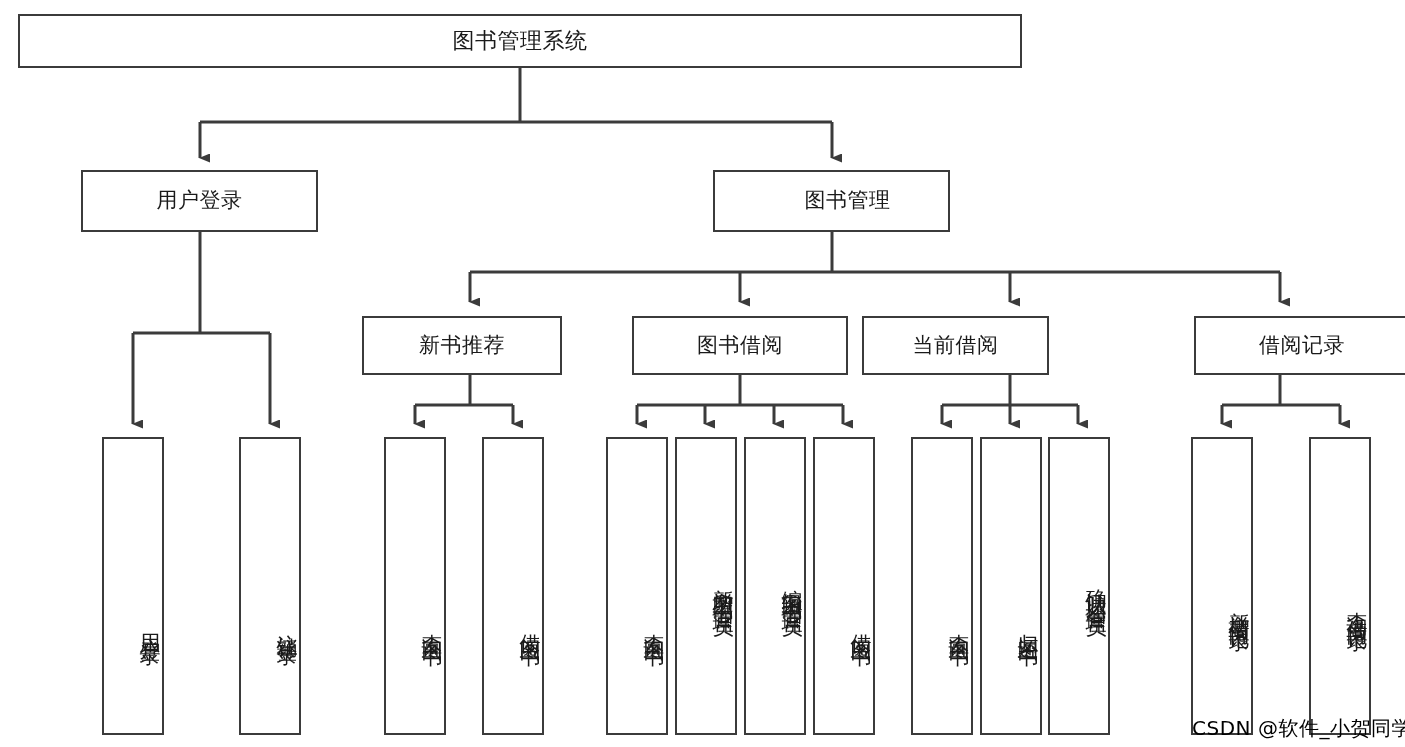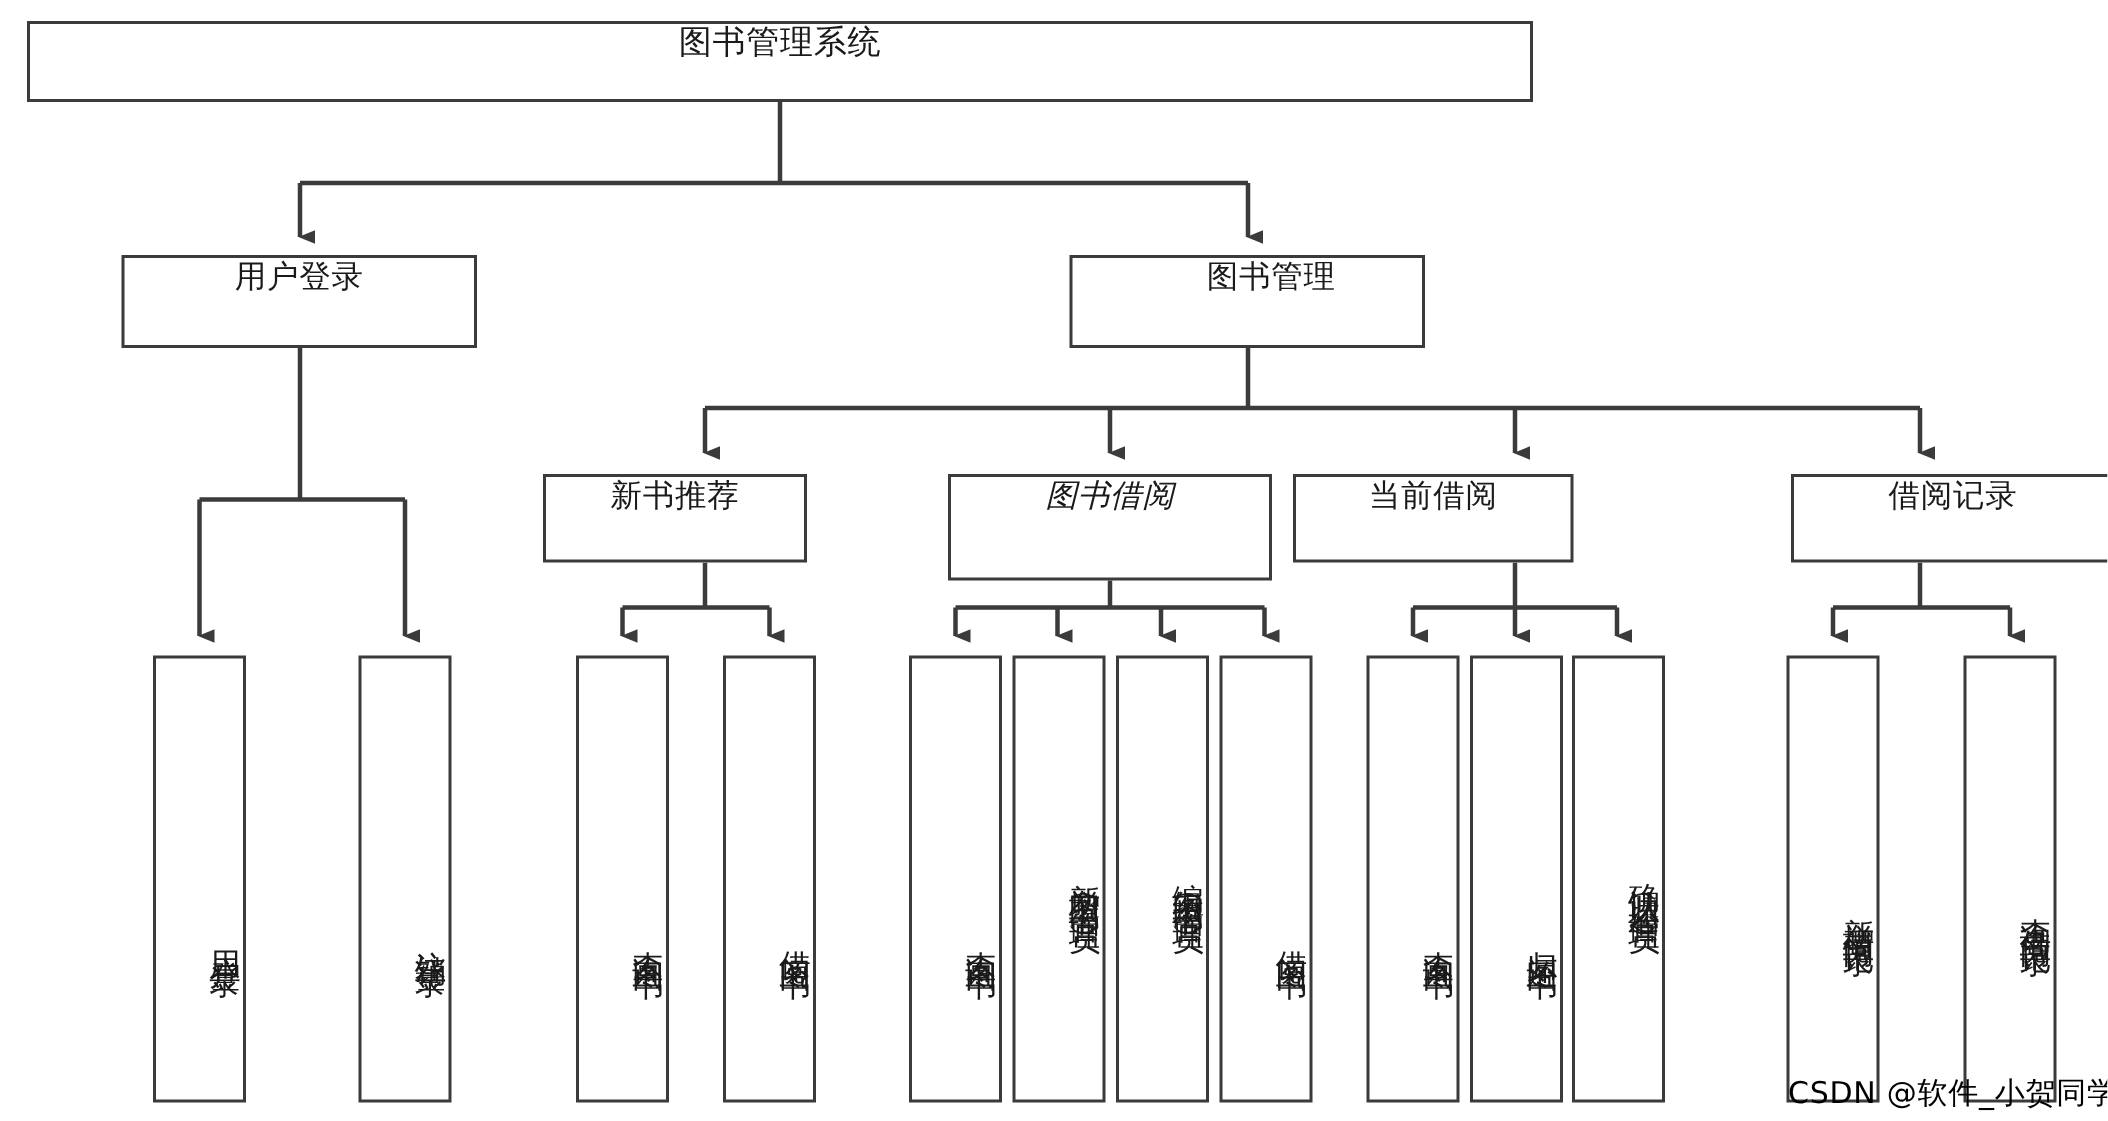--- a/index.html
+++ b/index.html
@@ -23,20 +23,21 @@
     top: 0;
     width: 1405px;
     height: 747px;
   }
   .node {
     position: absolute;
     box-sizing: border-box;
     background: #ffffff;
     border: 2.5px solid #3b3b3b;
     display: flex;
+    align-items: center;
     justify-content: center;
     color: #1a1a1a;
   }
   .node.horiz {
     font-size: 21px;
     letter-spacing: 0.5px;
     line-height: 1.2;
   }
   .node.root {
     font-size: 22px;
@@ -127,25 +128,25 @@
   </div>
 
   <div class="node horiz" style="left:81px; top:170px; width:237px; height:62px;">
     <span>用户登录</span>
   </div>
 
   <div class="node horiz" style="left:713px; top:170px; width:237px; height:62px;padding-left:32px;">
     <span>图书管理</span>
   </div>
 
-  <div class="node horiz" style="left:362px; top:316px; width:176px; height:59px;">
+  <div class="node horiz" style="left:362px; top:316px; width:200px; height:59px;">
     <span>新书推荐</span>
   </div>
 
-  <div class="node horiz" style="left:632px; top:316px; width:216px; height:71px;font-style:italic;">
+  <div class="node horiz" style="left:632px; top:316px; width:216px; height:59px;">
     <span>图书借阅</span>
   </div>
 
   <div class="node horiz" style="left:862px; top:316px; width:187px; height:59px;">
     <span>当前借阅</span>
   </div>
 
   <div class="node horiz" style="left:1172px; top:316px; width:216px; height:59px;margin-left:22px;">
     <span>借阅记录</span>
   </div>

